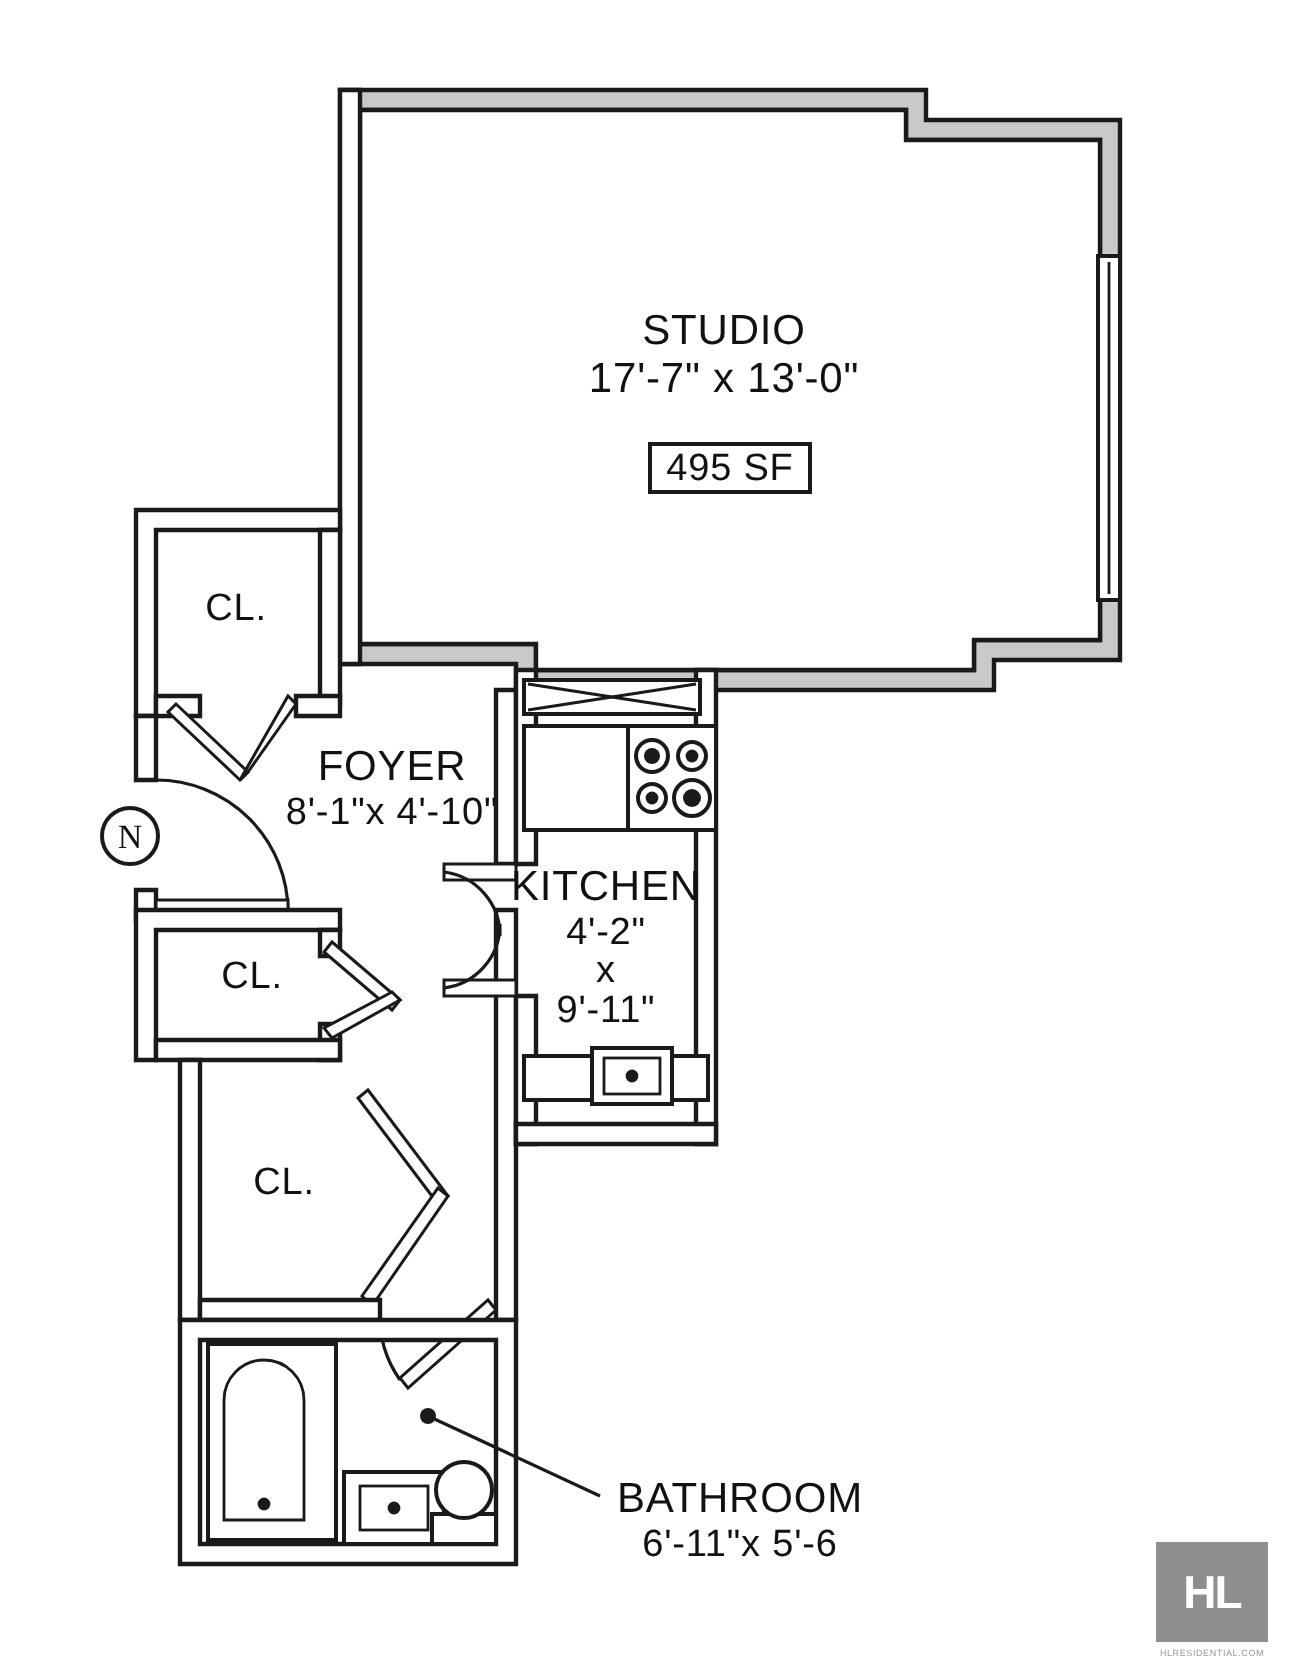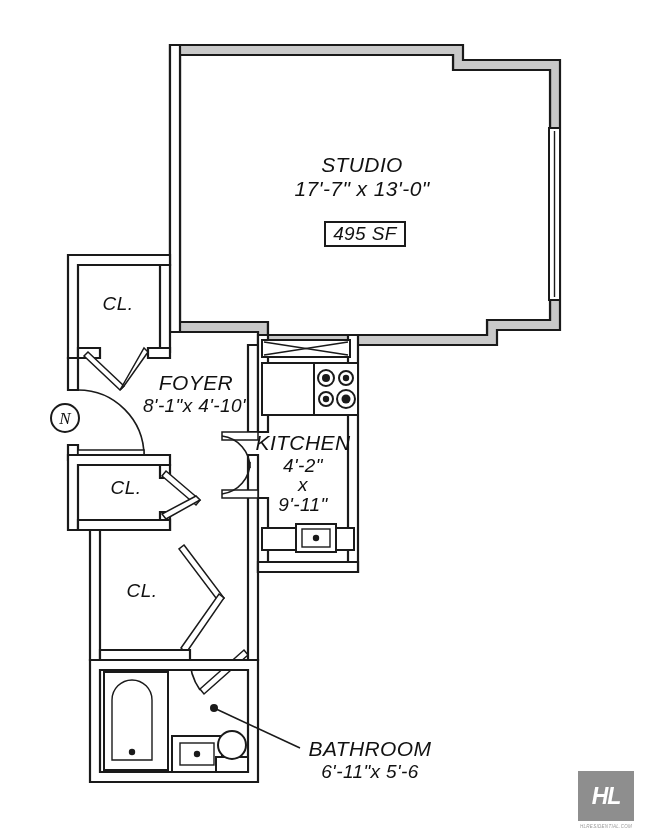--- a/index.html
+++ b/index.html
@@ -12,21 +12,20 @@
     height: 833px;
     position: relative;
     overflow: hidden;
     font-family: "Liberation Sans", sans-serif;
   }
   #floorplan-root {
     position: absolute;
     left: 0; top: 0;
     width: 650px;
     height: 833px;
-    font-style: italic;
   }
   svg.plan {
     display: block;
     width: 650px;
     height: 833px;
   }
   .wall-outline {
     fill: #ffffff;
     stroke: #1a1a1a;
     stroke-width: 2.2;

